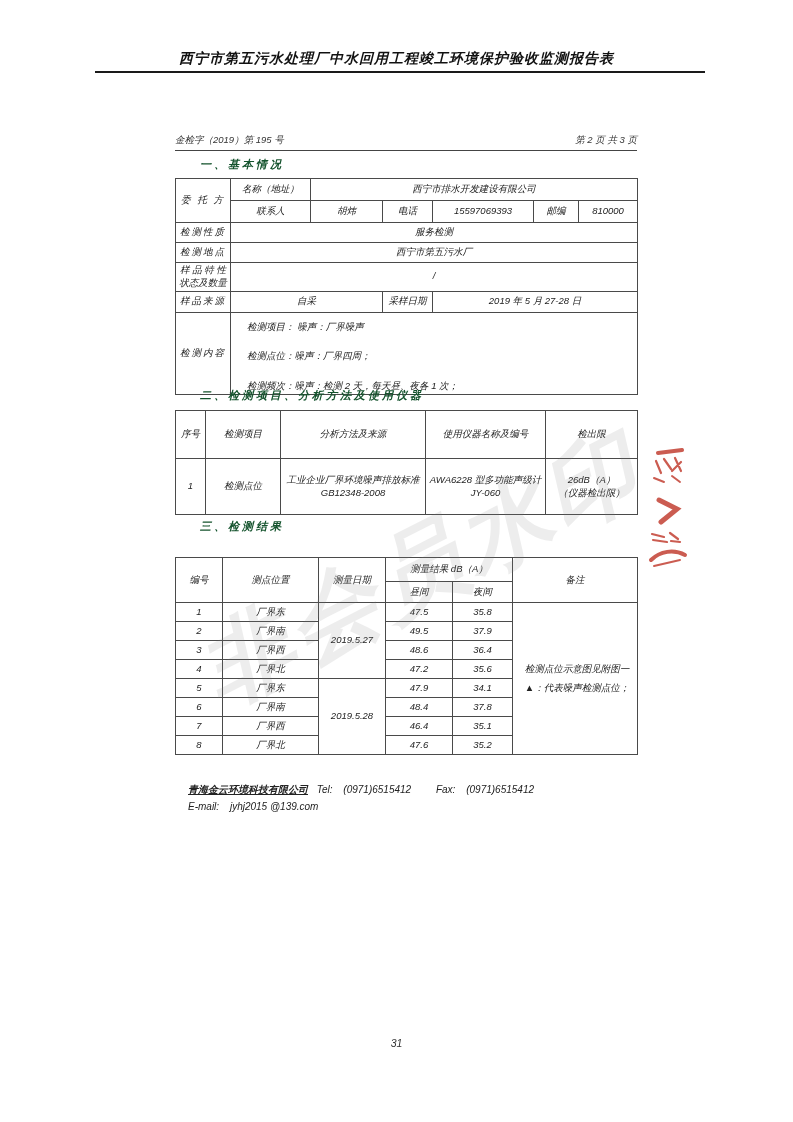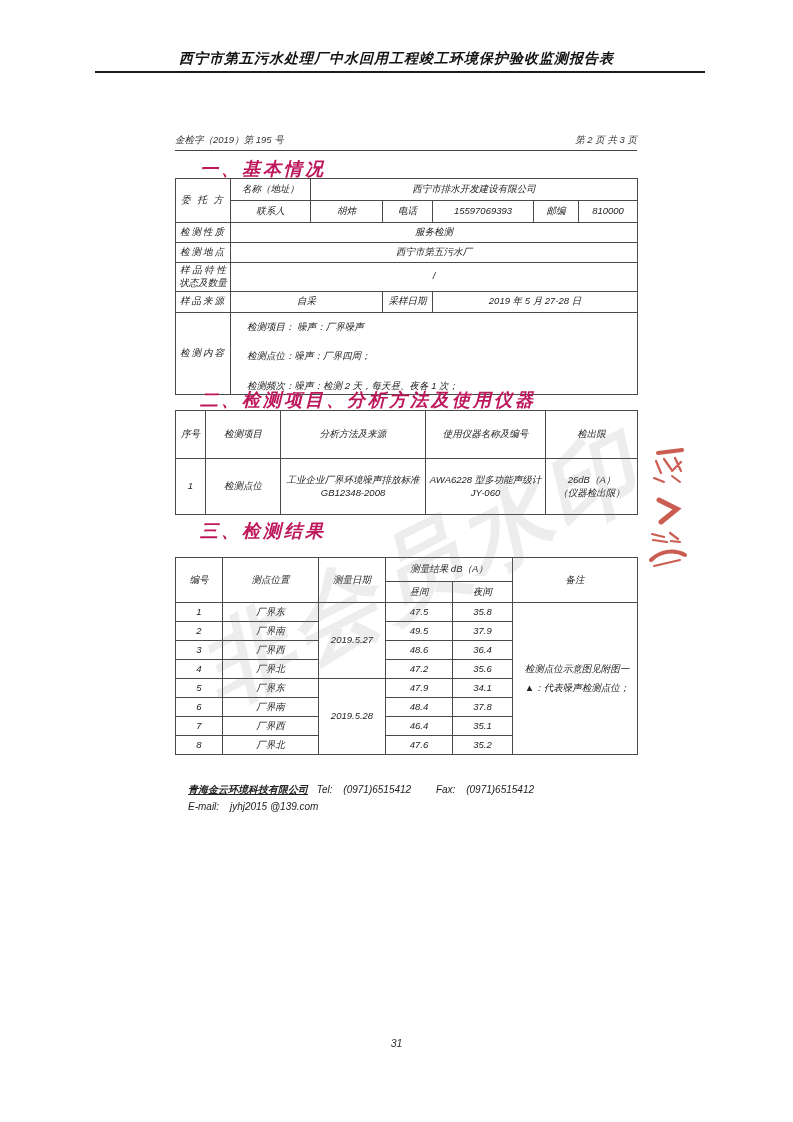--- a/index.html
+++ b/index.html
@@ -9,22 +9,22 @@
 
   .doc-title { position:absolute; top:50px; left:0; width:100%; text-align:center;
     font-size:14px; font-weight:bold; letter-spacing:1px; color:#111;
     font-family:"Liberation Sans", sans-serif; }
   .title-rule { position:absolute; top:71px; left:95px; width:610px; height:2px; background:#1a1a1a; }
 
   .docnum-row { position:absolute; top:134px; left:175px; width:462px; display:flex;
     justify-content:space-between; align-items:flex-end; font-size:9.5px; color:#333;
     border-bottom:1.5px solid #444; padding-bottom:3px; }
 
-  .sec-heading { position:absolute; left:200px; font-size:18px; font-weight:bold;
-    letter-spacing:3px; color:#be185d; }
+  .sec-heading { position:absolute; left:200px; font-size:11px; font-weight:bold;
+    letter-spacing:3px; color:#14532d; }
   .sec1-heading { top:157px; }
   .sec2-heading { top:388px; }
   .sec3-heading { top:519px; }
 
   table.doc { border-collapse:collapse; table-layout:fixed; background:transparent; }
   table.doc td, table.doc th { border:1px solid #4a4a4a; font-size:9.5px; font-weight:normal;
     text-align:center; vertical-align:middle; color:#222; padding:1px 2px; line-height:1.35; }
 
   #table1 { position:absolute; top:178px; left:175px; width:462px; }
   #table2 { position:absolute; top:410px; left:175px; width:462px; }

